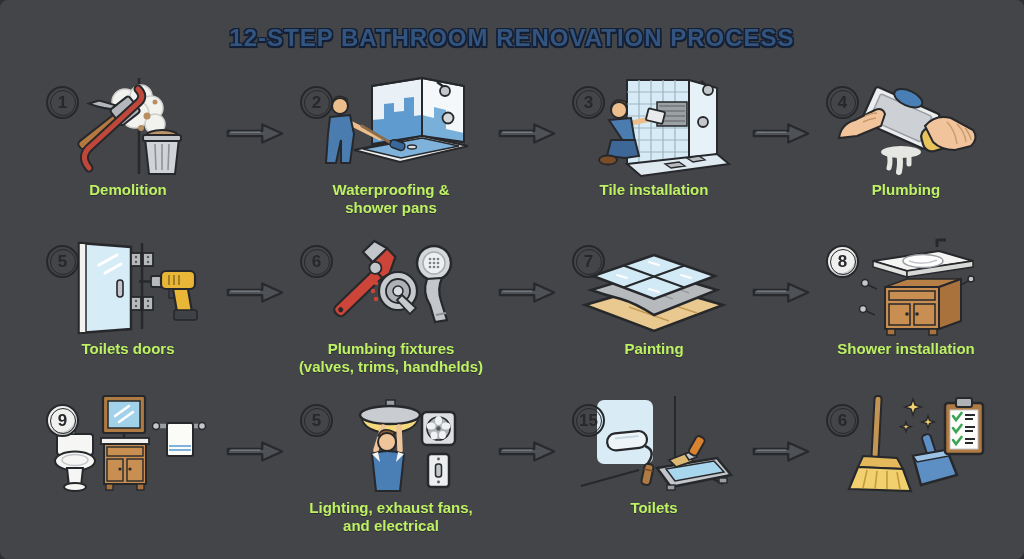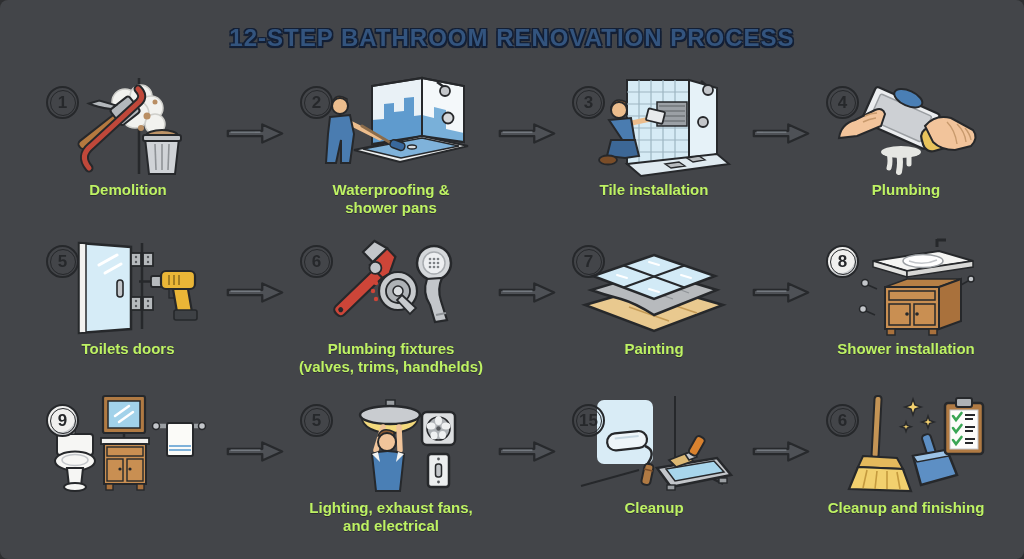--- a/index.html
+++ b/index.html
@@ -490,21 +490,21 @@
             <polygon points="97,75 145,67 155,78 106,87" fill="#a8d6ec" stroke="#26282b" stroke-width="1.5"></polygon>
             <rect x="98" y="91" width="8" height="5" fill="#9a9ea2" stroke="#26282b" stroke-width="1.4"></rect>
             <rect x="150" y="84" width="8" height="5" fill="#9a9ea2" stroke="#26282b" stroke-width="1.4"></rect>
             <polygon points="100,66 118,59 124,67 107,73" fill="#dcb873" stroke="#26282b" stroke-width="1.8"></polygon>
             <polygon points="116,60 124,57 128,63 120,66" fill="#c3c6ca" stroke="#26282b" stroke-width="1.5"></polygon>
             <g transform="rotate(30 128 52)">
               <rect x="123" y="42" width="9.5" height="20" rx="3.5" fill="#d9822f" stroke="#26282b" stroke-width="2"></rect>
             </g>
           </svg>
         </span>
-        <div class="step-label">Cleanup</div>
+        <div class="step-label">Toilets</div>
       </div>
 
       <div class="arrowcell">
         <svg viewBox="0 0 64 24" width="60" height="23">
           <polygon points="2,9 40,9 40,2 62,12 40,22 40,15 2,15" fill="#4e5156" stroke="#27292c" stroke-width="2.5" stroke-linejoin="round"></polygon>
           <line x1="5" y1="10.5" x2="38" y2="10.5" stroke="#7d838a" stroke-width="1.5"></line>
         </svg>
       </div>
 
       <div class="step">
@@ -543,18 +543,17 @@
               <line x1="144" y1="45" x2="154" y2="45"></line>
                 <line x1="144" y1="49" x2="152" y2="49"></line>
             </g>
             <g fill="#f2d06e" stroke="#26282b" stroke-width="1.5">
               <path d="M92 5 L94 11 L100 13 L94 15 L92 21 L90 15 L84 13 L90 11 Z"></path>
               <path d="M107 22 L108.5 26.5 L113 28 L108.5 29.5 L107 34 L105.5 29.5 L101 28 L105.5 26.5 Z"></path>
               <path d="M85 28 L86.2 31.5 L90 32.8 L86.2 34 L85 37.5 L83.8 34 L80 32.8 L83.8 31.5 Z"></path>
             </g>
           </svg>
         </span>
-        <div class="step-label">Cleanup and finishing</div>
       </div>
     </div>
 
   </div>
 </div>
 
 </body></html>

